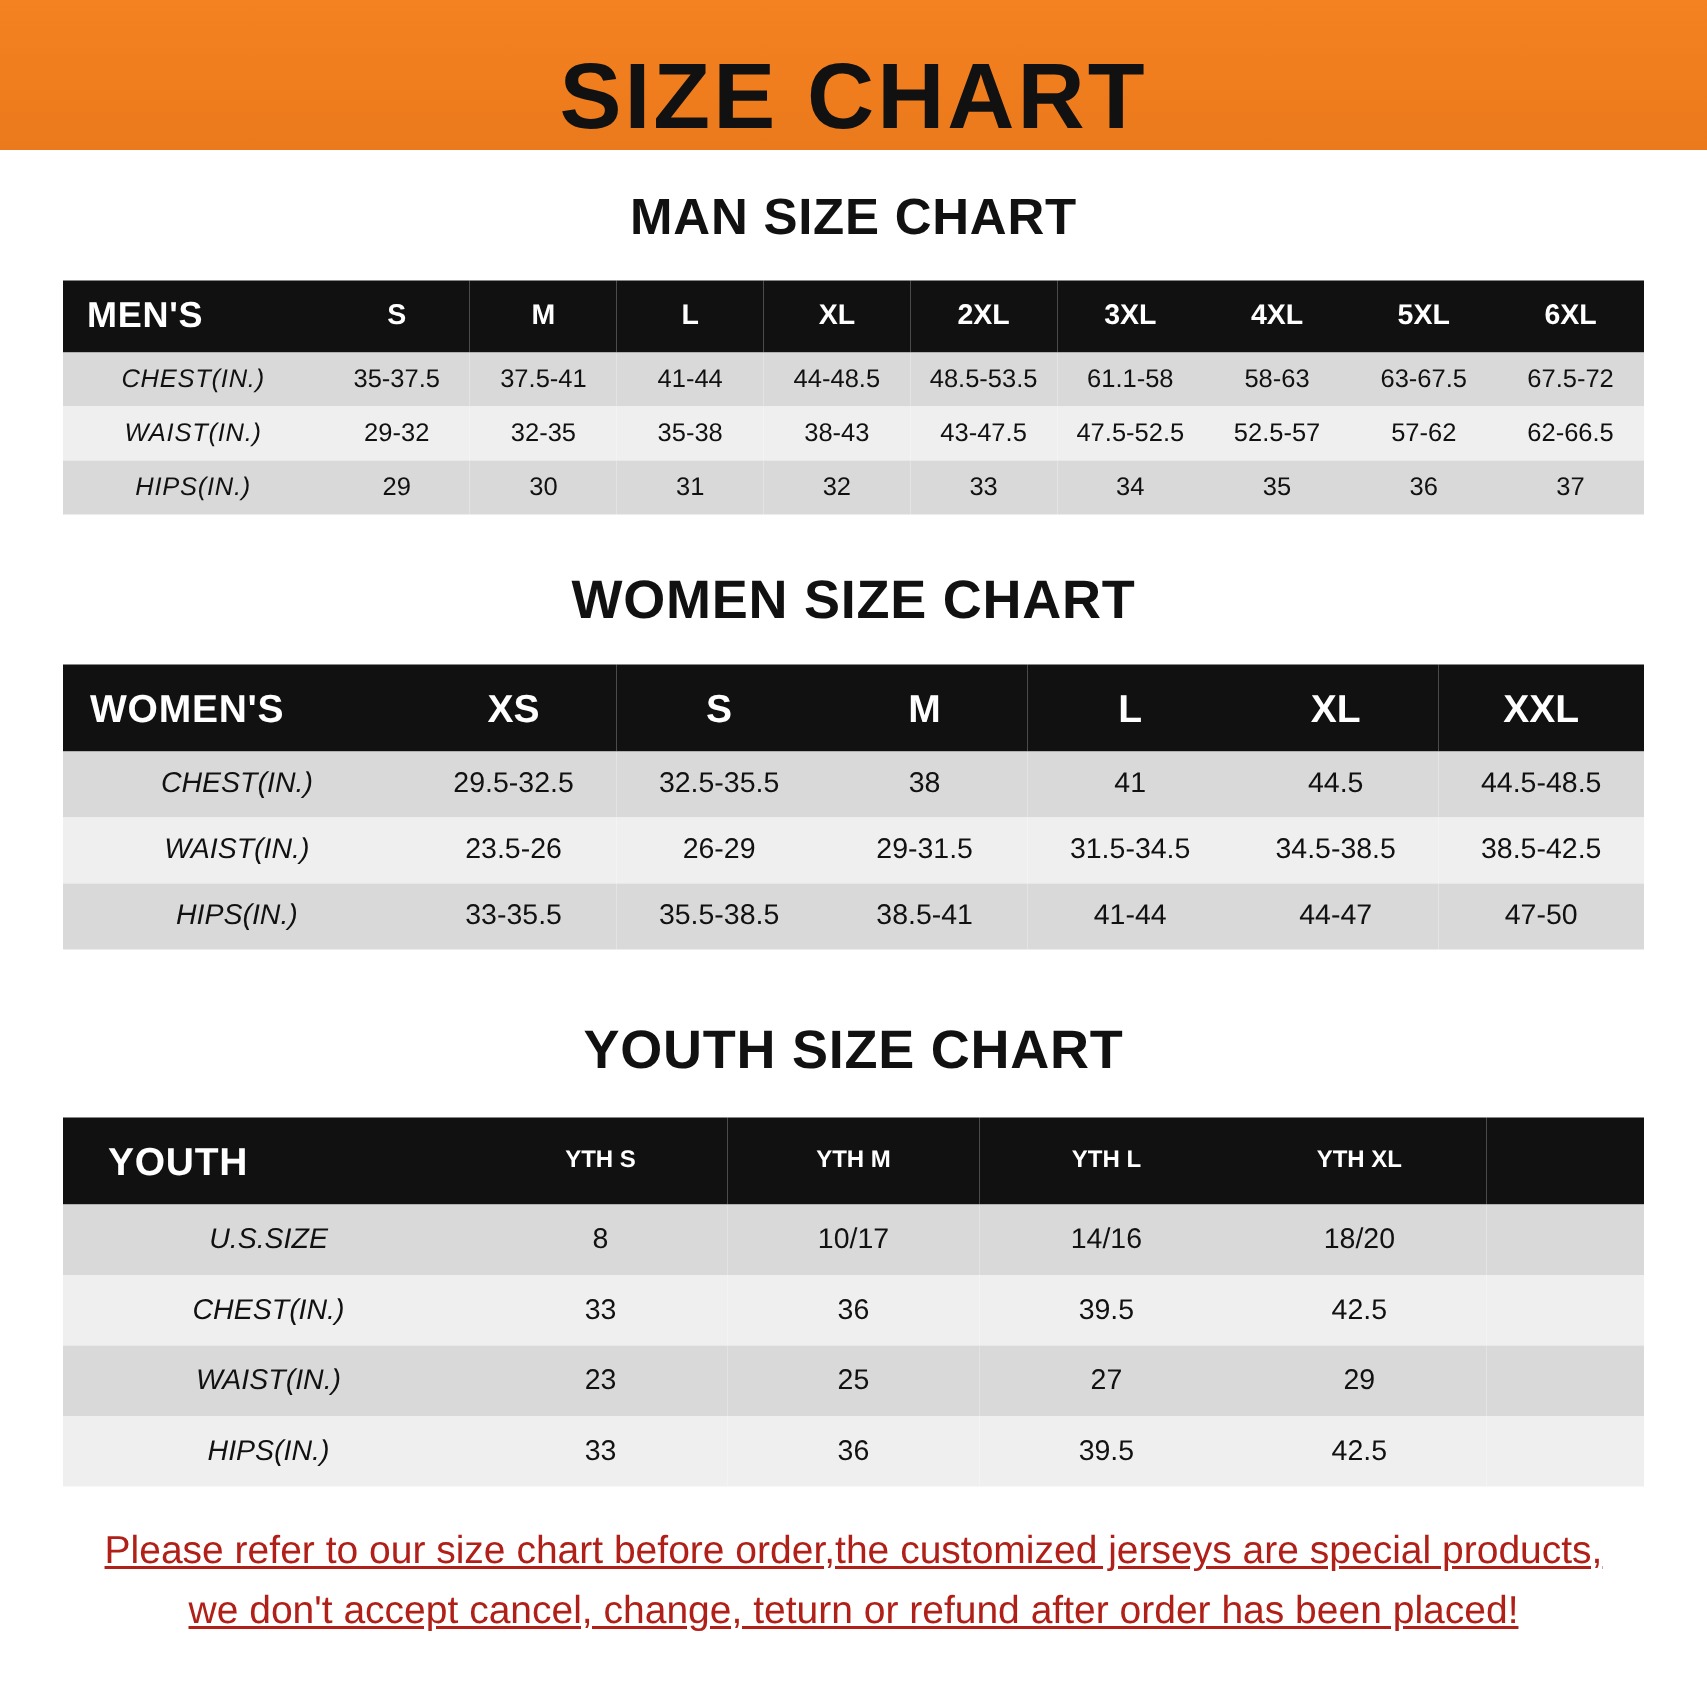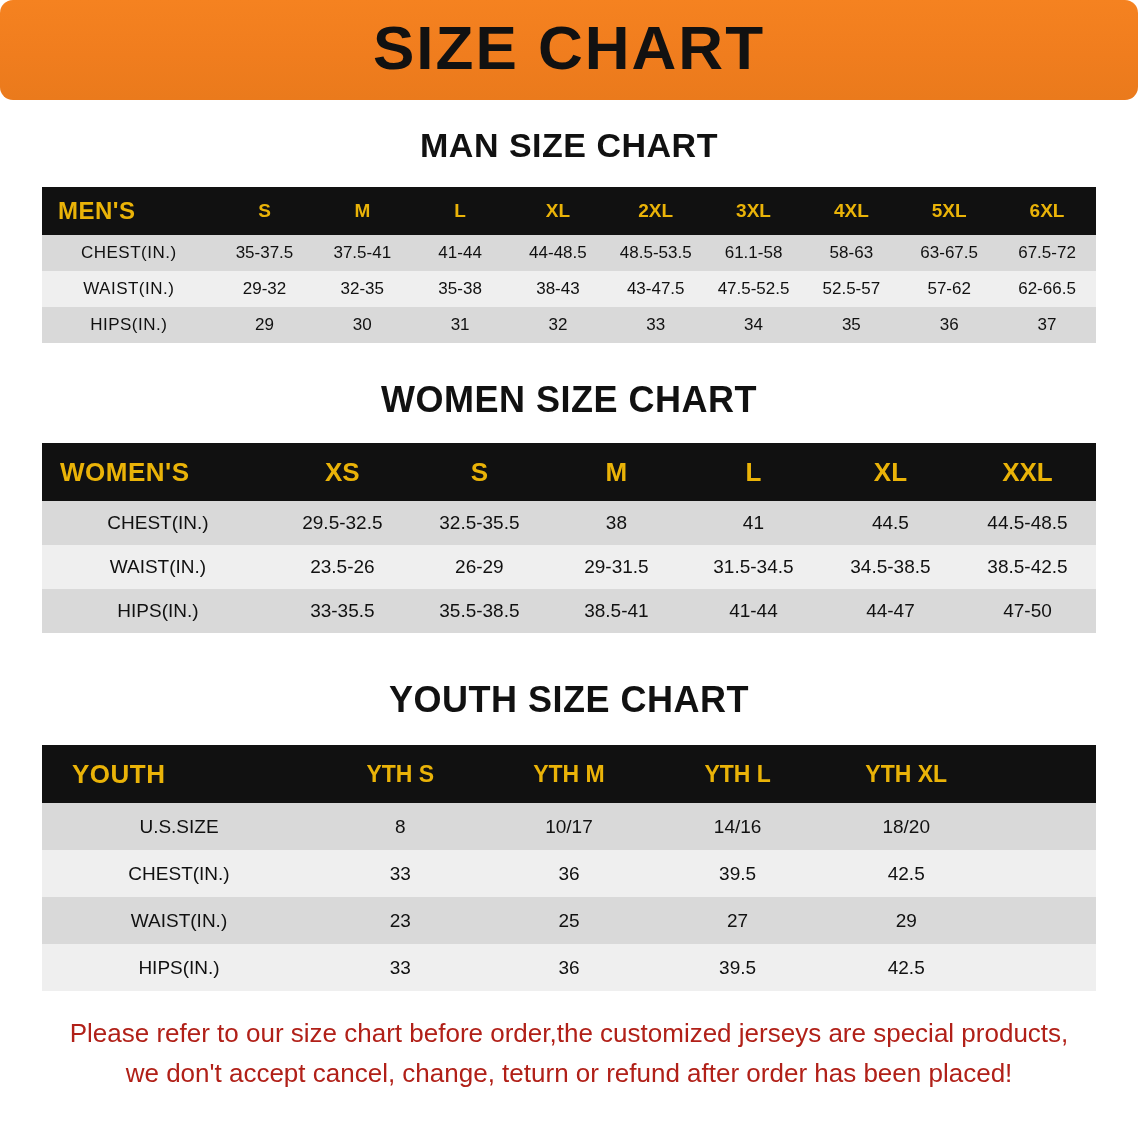--- a/index.html
+++ b/index.html
@@ -20,24 +20,23 @@
     height: 1132px;
     background: #ffffff;
   }
 
   
   .banner {
     width: 100%;
     height: 100px;
     background: linear-gradient(180deg, #f58220 0%, #f07d1e 55%, #ea7a1c 100%);
     display: flex;
-    align-items: center;
+    align-items: flex-end;
     justify-content: center;
     box-sizing: border-box;
-    border-radius: 13px;
   }
   .banner-title {
     font-family: "Liberation Sans", sans-serif;
     font-weight: bold;
     font-size: 62px;
     letter-spacing: 2px;
     color: #111111;
     line-height: 1;
     margin: 0;
     padding-bottom: 4px;
@@ -61,65 +60,66 @@
   .table-wrap {
     margin: 0 42px;
   }
   table.size {
     width: 100%;
     border-collapse: collapse;
     table-layout: fixed;
   }
   table.size thead th {
     background: #111111;
-    color: #eab308;
+    color: #ffffff;
     font-weight: bold;
     text-align: center;
     vertical-align: middle;
   }
   table.size thead th.rowlabel {
     text-align: left;
   }
   table.size tbody td {
     text-align: center;
     vertical-align: middle;
     color: #111111;
   }
   table.size tbody td.rowlabel {
     text-align: center;
+    font-style: italic;
   }
   .band-dark  { background: #d9d9d9; }
   .band-light { background: #efefef; }
 
   
   .men thead th { height: 46px; font-size: 19px; }
   .men thead th.rowlabel { font-size: 24px; padding-left: 16px; letter-spacing: 0.5px; }
   .men tbody td { height: 34px; font-size: 17px; }
   .men tbody td.rowlabel { font-size: 17px; letter-spacing: 0.5px; }
 
   
   .women thead th { height: 56px; font-size: 26px; }
   .women thead th.rowlabel { font-size: 26px; padding-left: 18px; letter-spacing: 0.5px; }
   .women tbody td { height: 42px; font-size: 19px; }
 
   
-  .youth thead th { height: 56px; font-size: 23px; }
+  .youth thead th { height: 56px; font-size: 16px; }
   .youth thead th.rowlabel { font-size: 26px; padding-left: 30px; letter-spacing: 0.5px; }
   .youth tbody td { height: 45px; font-size: 19px; }
 
   
   .note {
     margin: 22px 40px 0 40px;
     color: #b12018;
     font-family: "Liberation Sans", sans-serif;
     font-size: 26px;
     line-height: 1.55;
     text-align: center;
   }
-  .note div { white-space: nowrap; }
+  .note div { white-space: nowrap; text-decoration: underline; }
 </style>
 </head>
 <body>
 
 <div class="page">
 
   <div class="banner">
     <h1 class="banner-title">SIZE CHART</h1>
   </div>
 

